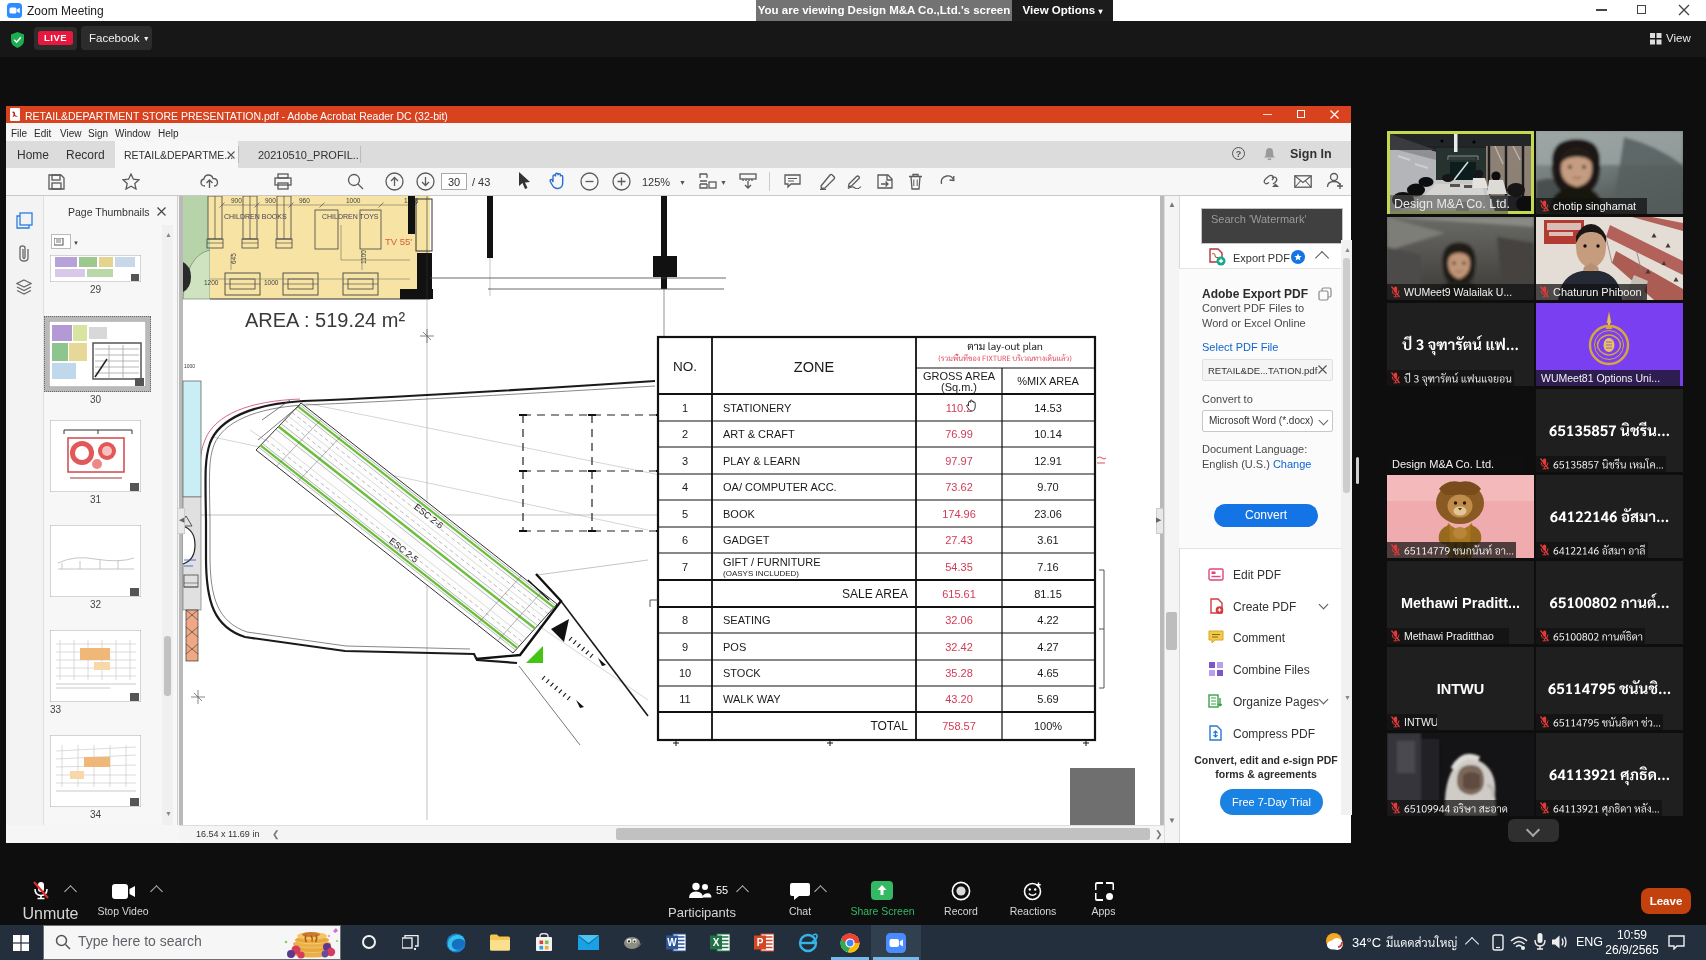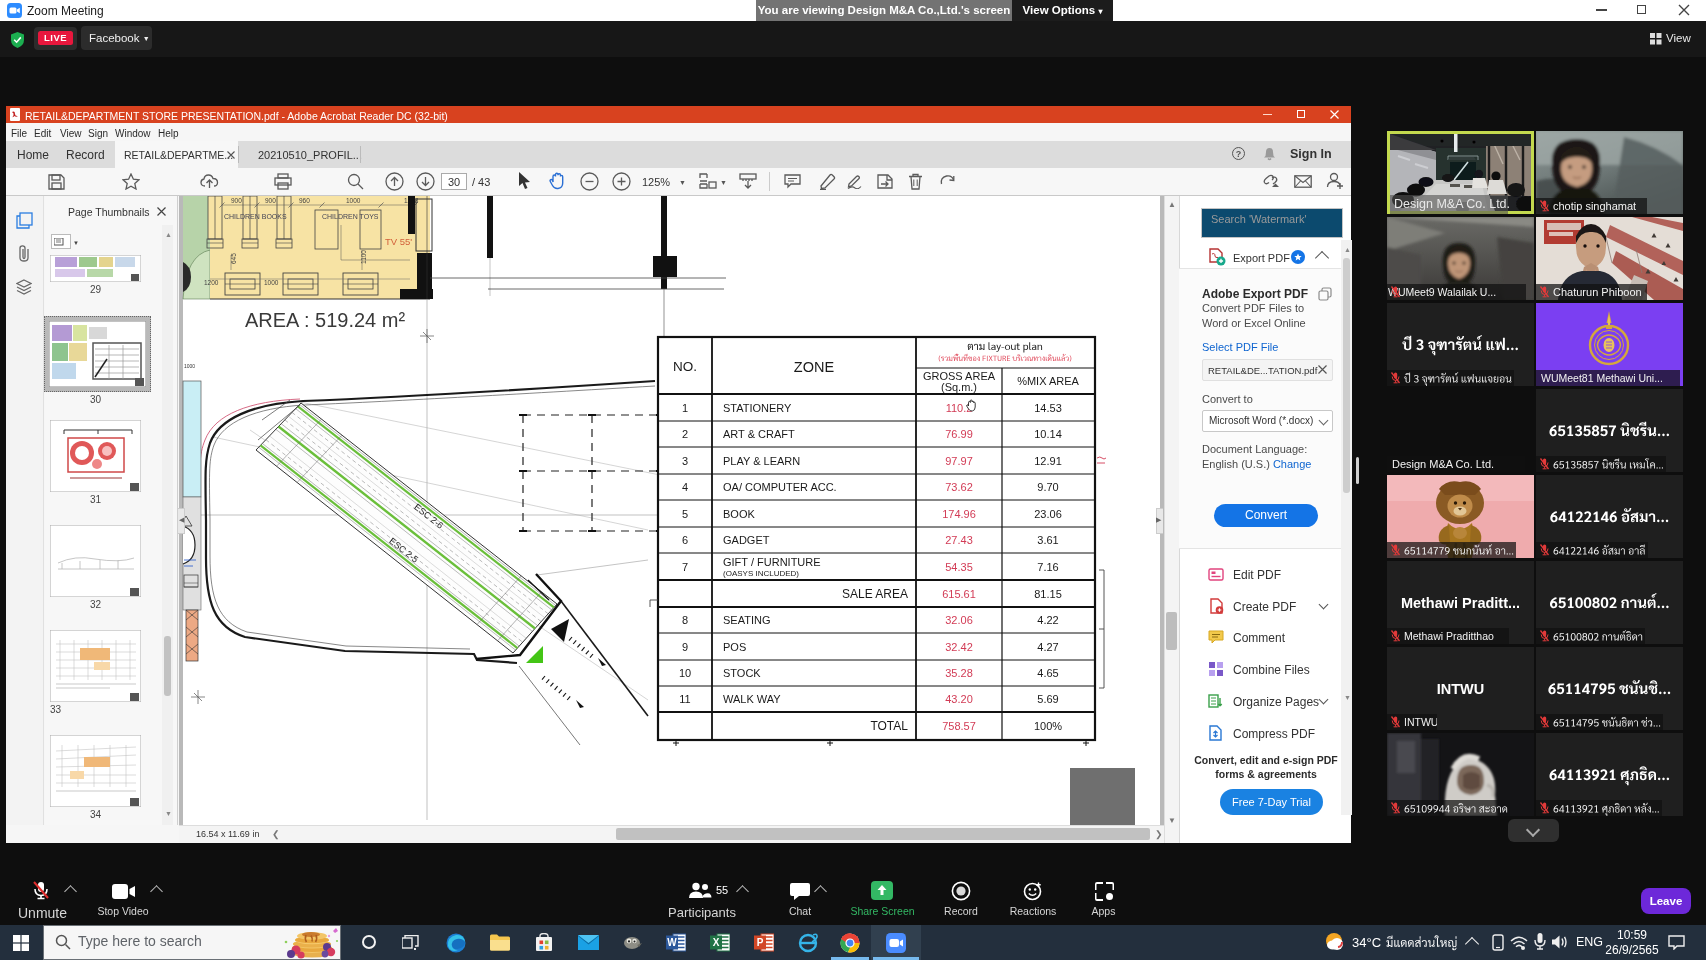--- a/index.html
+++ b/index.html
@@ -507,21 +507,21 @@
     <div class="abs" style="left:179px;top:825px;width:985px;height:18px;background:#f4f4f4;border-top:1px solid #ddd"></div>
     <div class="abs" style="left:196px;top:829px;font-size:9px;color:#333">16.54 x 11.69 in</div>
     <div class="abs" style="left:272px;top:829px;font-size:9px;color:#777">❮</div>
     <div class="abs" style="left:616px;top:828px;width:534px;height:12px;background:#c1c1c1;border-radius:2px"></div>
     <div class="abs" style="left:1155px;top:829px;font-size:9px;color:#777">❯</div>
     <div class="abs" style="left:178px;top:508px;width:7px;height:26px;background:#e8e8e8;border:1px solid #ccc;border-left:none"></div>
     <div class="abs" style="left:179px;top:516px;font-size:7px;color:#666">◀</div>
     <div class="abs" style="left:1156px;top:508px;width:7px;height:26px;background:#e8e8e8;border:1px solid #ccc;border-right:none"></div>
     <div class="abs" style="left:1156px;top:516px;font-size:7px;color:#666">▶</div>
     <div class="abs" style="left:1179px;top:196px;width:172px;height:647px;background:#fff;border-left:1px solid #d8d8d8"></div>
-    <div class="abs" style="left:1201px;top:208px;width:142px;height:30px;background:#0c4a6e;border:1px solid #c4c4c4;font-size:11px;color:#9a9a9a;line-height:20px;padding-left:9px">Search 'Watermark'</div>
+    <div class="abs" style="left:1201px;top:208px;width:142px;height:36px;background:#404040;border:1px solid #c4c4c4;font-size:11px;color:#9a9a9a;line-height:20px;padding-left:9px">Search 'Watermark'</div>
     <svg class="ico" style="left:1208px;top:248px" width="18" height="18" viewBox="0 0 18 18">
       <path d="M2 1 H10 L14 5 V14 H2 Z" fill="none" stroke="#b63333" stroke-width="1.4"></path>
       <path d="M4 6 Q7 4.5 7 8 Q7 10 10 9.5" stroke="#b63333" stroke-width="1" fill="none"></path>
       <circle cx="13" cy="13" r="4.5" fill="#17a88b"></circle>
       <path d="M13 10.8 V15 M10.9 13 H15.1" stroke="#fff" stroke-width="1.3"></path>
     </svg>
     <div class="abs" style="left:1233px;top:252px;font-size:11px;color:#323232">Export PDF</div>
     <svg class="ico" style="left:1291px;top:250px" width="14" height="14" viewBox="0 0 14 14">
       <circle cx="7" cy="7" r="7" fill="#1474e6"></circle>
       <path d="M7 3.5 L8.1 5.9 L10.7 6.1 L8.7 7.8 L9.3 10.4 L7 9 L4.7 10.4 L5.3 7.8 L3.3 6.1 L5.9 5.9 Z" fill="#fff"></path>
@@ -687,21 +687,21 @@
       <path d="M56 48 Q54 26 72 26 Q90 26 88 48 Q88 62 80 67 L64 67 Q56 62 56 48 Z" fill="#1f1a16"></path>
       <path d="M61 47 Q61 34 72 34 Q83 34 83 47 Q83 58 72 62 Q61 58 61 47 Z" fill="#c09678"></path>
       <path d="M61 42 Q65 35 72 36 Q79 35 83 42 L83 36 Q78 29 72 29 Q66 29 61 36 Z" fill="#221b17"></path>
       <circle cx="67" cy="46" r="1.5" fill="#181209"></circle>
           <circle cx="77" cy="46" r="1.5" fill="#181209"></circle>
       <path d="M68 54 Q72 56 76 54" stroke="#8a5f4a" stroke-width="1" fill="none"></path>
       <path d="M50 83 Q52 68 64 65 L80 65 Q92 68 94 83 Z" fill="#23201c"></path>
       </g>
       </svg>
     </div>
-    <div class="abs" style="left:1387px;top:284px;width:139px;height:16px;background:rgba(16,16,16,0.72);color:#f2f2f2;font-size:10.5px;line-height:16px;padding-left:1px;white-space:nowrap;overflow:hidden">WUMeet9 Walailak U...</div>
+    <div class="abs" style="left:1387px;top:284px;width:159px;height:16px;background:rgba(16,16,16,0.72);color:#f2f2f2;font-size:10.5px;line-height:16px;padding-left:17px;white-space:nowrap;overflow:hidden">WUMeet9 Walailak U...</div>
     <svg class="ico" style="left:1390px;top:286px" width="11" height="12" viewBox="0 0 11 12">
       <rect x="4" y="0.5" width="3.2" height="6" rx="1.6" fill="#e23a3a"></rect>
       <path d="M2.2 4.5 Q2.2 8.5 5.6 8.5 Q9 8.5 9 4.5 M5.6 8.5 V10.5 M3.6 10.8 H7.6" stroke="#e23a3a" stroke-width="1" fill="none"></path>
       <path d="M1.5 0.5 L9.5 11" stroke="#e23a3a" stroke-width="1.3"></path>
     </svg>
     <div class="abs" style="left:1536px;top:217px;width:147px;height:83px;background:#1f1f1f;overflow:hidden">
       <svg width="147" height="83" viewBox="0 0 147 83" style="position:absolute;left:0;top:0">
       <defs>
           <filter id="bl3">
             <feGaussianBlur stdDeviation="0.7"></feGaussianBlur>
@@ -755,21 +755,21 @@
       <circle cx="73" cy="42" r="14.5" fill="none" stroke="#d4a83c" stroke-width="1"></circle>
       <path d="M73 8 L70.5 20 H75.5 Z" fill="#d4a83c"></path>
       <path d="M73 12 Q75.5 19 73 25 Q70.5 19 73 12" fill="#e8c35a"></path>
       <rect x="70" y="22" width="6" height="4" fill="#d4a83c"></rect>
       <path d="M64 36 Q73 28 82 36 M64 48 Q73 56 82 48" stroke="#d4a83c" stroke-width="1.4" fill="none"></path>
       <path d="M64 36 Q59 42 64 48 M82 36 Q87 42 82 48" stroke="#d4a83c" stroke-width="1.4" fill="none"></path>
       <ellipse cx="73" cy="42" rx="5.5" ry="7" fill="#e8c35a"></ellipse>
       <path d="M70 39 H76 M70 42 H76 M70 45 H76" stroke="#7b3ff2" stroke-width="0.8"></path>
     </svg>
     </div>
-    <div class="abs" style="left:1536px;top:370px;width:144px;height:16px;background:rgba(16,16,16,0.72);color:#f2f2f2;font-size:10.5px;line-height:16px;padding-left:5px;white-space:nowrap;overflow:hidden">WUMeet81 Methawi Uni...</div>
+    <div class="abs" style="left:1536px;top:370px;width:144px;height:16px;background:rgba(16,16,16,0.72);color:#f2f2f2;font-size:10.5px;line-height:16px;padding-left:5px;white-space:nowrap;overflow:hidden">WUMeet81 Options Uni...</div>
     <div class="abs" style="left:1387px;top:456px;width:138px;height:16px;background:rgba(16,16,16,0.72);color:#f2f2f2;font-size:11px;line-height:16px;padding-left:5px;white-space:nowrap;overflow:hidden">Design M&amp;A Co. Ltd.</div>
     <div class="abs" style="left:1536px;top:389px;width:147px;height:83px;background:#1f1f1f;overflow:hidden"></div>
     <svg class="ico" style="left:1536px;top:389px;width:147px;height:83px;overflow:visible" viewBox="0 0 147 83">
       <path transform="translate(12.9,47)" d="M0.55 -3.90Q0.55 -5.61 1.42 -7.12Q2.28 -8.64 3.76 -9.61Q5.23 -10.57 7.02 -10.72L7.23 -9.11Q6.04 -8.91 5.06 -8.30Q4.08 -7.69 3.52 -6.73Q3.94 -6.94 4.42 -6.94Q6.06 -6.94 7.00 -5.98Q7.93 -5.02 7.93 -3.39Q7.93 -2.34 7.48 -1.54Q7.04 -0.73 6.22 -0.29Q5.40 0.15 4.32 0.15Q3.19 0.15 2.34 -0.35Q1.48 -0.85 1.02 -1.78Q0.55 -2.70 0.55 -3.90ZM5.82 -3.40Q5.82 -4.23 5.41 -4.72Q5.00 -5.22 4.30 -5.22Q3.61 -5.22 3.19 -4.72Q2.77 -4.23 2.77 -3.40Q2.77 -2.56 3.19 -2.07Q3.61 -1.57 4.30 -1.57Q5.00 -1.57 5.41 -2.08Q5.82 -2.58 5.82 -3.40Z M9.03 -1.48 9.96 -2.85Q10.50 -2.22 11.13 -1.89Q11.76 -1.56 12.42 -1.56Q13.26 -1.56 13.75 -2.11Q14.23 -2.65 14.23 -3.61Q14.23 -4.50 13.81 -5.01Q13.38 -5.52 12.63 -5.52Q12.18 -5.52 11.77 -5.26Q11.36 -5.00 11.14 -4.56H9.36L9.87 -10.50H16.06V-8.79H11.77L11.58 -6.51Q11.79 -6.76 12.26 -6.94Q12.73 -7.11 13.20 -7.11Q14.14 -7.11 14.87 -6.68Q15.60 -6.25 16.00 -5.47Q16.39 -4.68 16.39 -3.65Q16.39 -2.50 15.91 -1.65Q15.42 -0.79 14.53 -0.32Q13.65 0.15 12.48 0.15Q11.41 0.15 10.47 -0.30Q9.53 -0.75 9.03 -1.48Z M18.70 -1.60H20.40V-8.08L18.45 -6.93V-8.85L21.15 -10.50H22.56V-1.60H24.24V0.00H18.70Z M26.08 -1.50 27.13 -2.67Q27.55 -2.17 28.20 -1.88Q28.84 -1.57 29.47 -1.57Q30.22 -1.57 30.68 -2.00Q31.14 -2.43 31.14 -3.13Q31.14 -3.88 30.58 -4.30Q30.03 -4.72 29.05 -4.72H28.15V-6.25H29.04Q29.82 -6.25 30.30 -6.68Q30.78 -7.11 30.78 -7.77Q30.78 -8.32 30.42 -8.62Q30.06 -8.92 29.37 -8.92Q28.69 -8.92 28.11 -8.64Q27.52 -8.36 27.07 -7.83L26.07 -9.01Q26.61 -9.76 27.57 -10.20Q28.53 -10.63 29.64 -10.63Q30.61 -10.63 31.36 -10.30Q32.11 -9.97 32.52 -9.38Q32.92 -8.79 32.92 -8.01Q32.92 -7.21 32.50 -6.58Q32.08 -5.96 31.27 -5.58Q32.29 -5.22 32.80 -4.57Q33.30 -3.93 33.30 -2.98Q33.30 -2.05 32.83 -1.35Q32.37 -0.65 31.52 -0.26Q30.67 0.14 29.56 0.14Q28.38 0.14 27.46 -0.29Q26.55 -0.72 26.08 -1.50Z M34.45 -1.48 35.38 -2.85Q35.92 -2.22 36.55 -1.89Q37.18 -1.56 37.84 -1.56Q38.69 -1.56 39.17 -2.11Q39.66 -2.65 39.66 -3.61Q39.66 -4.50 39.23 -5.01Q38.80 -5.52 38.05 -5.52Q37.60 -5.52 37.19 -5.26Q36.78 -5.00 36.57 -4.56H34.78L35.30 -10.50H41.49V-8.79H37.20L37.00 -6.51Q37.21 -6.76 37.69 -6.94Q38.16 -7.11 38.62 -7.11Q39.57 -7.11 40.30 -6.68Q41.02 -6.25 41.42 -5.47Q41.82 -4.68 41.82 -3.65Q41.82 -2.50 41.33 -1.65Q40.84 -0.79 39.96 -0.32Q39.07 0.15 37.91 0.15Q36.84 0.15 35.89 -0.30Q34.95 -0.75 34.45 -1.48Z M42.85 -2.98Q42.85 -3.82 43.32 -4.54Q43.78 -5.25 44.56 -5.56Q43.97 -5.80 43.58 -6.46Q43.20 -7.11 43.20 -7.80Q43.20 -8.65 43.63 -9.30Q44.05 -9.95 44.83 -10.30Q45.60 -10.65 46.62 -10.65Q47.64 -10.65 48.41 -10.30Q49.19 -9.95 49.61 -9.30Q50.02 -8.65 50.02 -7.80Q50.02 -7.11 49.64 -6.46Q49.26 -5.80 48.67 -5.56Q49.45 -5.25 49.91 -4.54Q50.37 -3.82 50.37 -2.98Q50.37 -2.05 49.91 -1.34Q49.44 -0.63 48.59 -0.24Q47.74 0.15 46.62 0.15Q45.48 0.15 44.63 -0.24Q43.78 -0.63 43.32 -1.33Q42.85 -2.04 42.85 -2.98ZM47.89 -7.62Q47.89 -8.22 47.54 -8.58Q47.19 -8.94 46.62 -8.94Q46.03 -8.94 45.68 -8.58Q45.33 -8.22 45.33 -7.62Q45.33 -7.04 45.68 -6.67Q46.03 -6.31 46.62 -6.31Q47.19 -6.31 47.54 -6.67Q47.89 -7.04 47.89 -7.62ZM48.23 -3.21Q48.23 -3.94 47.79 -4.39Q47.35 -4.83 46.62 -4.83Q45.88 -4.83 45.44 -4.39Q45.00 -3.96 45.00 -3.21Q45.00 -2.46 45.44 -2.01Q45.88 -1.56 46.62 -1.56Q47.35 -1.56 47.79 -2.01Q48.23 -2.46 48.23 -3.21Z M51.41 -1.48 52.34 -2.85Q52.88 -2.22 53.50 -1.89Q54.13 -1.56 54.80 -1.56Q55.64 -1.56 56.12 -2.11Q56.61 -2.65 56.61 -3.61Q56.61 -4.50 56.18 -5.01Q55.76 -5.52 55.01 -5.52Q54.55 -5.52 54.14 -5.26Q53.73 -5.00 53.52 -4.56H51.73L52.25 -10.50H58.44V-8.79H54.15L53.95 -6.51Q54.16 -6.76 54.64 -6.94Q55.11 -7.11 55.58 -7.11Q56.52 -7.11 57.25 -6.68Q57.98 -6.25 58.37 -5.47Q58.77 -4.68 58.77 -3.65Q58.77 -2.50 58.28 -1.65Q57.80 -0.79 56.91 -0.32Q56.02 0.15 54.86 0.15Q53.79 0.15 52.84 -0.30Q51.90 -0.75 51.41 -1.48Z M64.55 -8.79H60.00V-10.50H67.14V-9.11Q65.64 -7.48 64.84 -5.10Q64.03 -2.71 64.03 0.00H61.88Q61.97 -2.75 62.57 -4.85Q63.17 -6.96 64.55 -8.79Z M80.37 -1.60Q80.37 -0.79 79.90 -0.32Q79.42 0.15 78.63 0.15Q77.85 0.15 77.38 -0.30Q76.91 -0.75 76.89 -1.51Q76.31 -1.26 75.81 -0.86Q75.31 -0.46 75.03 0.00H73.22V-5.56H73.14Q72.41 -5.56 71.95 -6.01Q71.49 -6.45 71.49 -7.17Q71.49 -7.88 71.98 -8.33Q72.48 -8.79 73.26 -8.79Q74.09 -8.79 74.60 -8.30Q75.12 -7.81 75.12 -7.05V-1.92Q75.42 -2.35 76.70 -2.94Q77.42 -3.25 77.74 -3.55Q78.06 -3.84 78.06 -4.29V-8.65H79.98V-4.33Q79.98 -3.90 79.81 -3.55Q79.65 -3.21 79.37 -3.03Q79.84 -2.82 80.11 -2.44Q80.37 -2.07 80.37 -1.60ZM73.80 -7.17Q73.80 -7.47 73.61 -7.66Q73.42 -7.84 73.12 -7.84Q72.84 -7.84 72.65 -7.66Q72.45 -7.47 72.45 -7.17Q72.45 -6.88 72.65 -6.69Q72.84 -6.50 73.12 -6.50Q73.42 -6.50 73.61 -6.68Q73.80 -6.87 73.80 -7.17ZM79.31 -1.47Q79.31 -1.77 79.12 -1.96Q78.93 -2.15 78.63 -2.15Q78.34 -2.15 78.15 -1.96Q77.95 -1.77 77.95 -1.47Q77.95 -1.19 78.15 -0.99Q78.34 -0.79 78.63 -0.79Q78.93 -0.79 79.12 -0.99Q79.31 -1.19 79.31 -1.47Z M74.42 -10.72Q73.55 -10.72 72.83 -10.61Q72.84 -11.52 73.28 -12.21Q73.71 -12.90 74.50 -13.28Q75.30 -13.66 76.34 -13.66Q78.09 -13.66 79.10 -12.64Q80.11 -11.61 80.19 -9.78Q79.25 -10.19 77.57 -10.46Q75.90 -10.72 74.42 -10.72ZM76.39 -12.55Q75.70 -12.55 75.20 -12.31Q74.70 -12.06 74.53 -11.62Q74.76 -11.64 75.23 -11.64Q76.09 -11.64 77.00 -11.52Q77.91 -11.40 78.60 -11.19Q78.30 -11.87 77.73 -12.21Q77.16 -12.55 76.39 -12.55Z M89.84 -5.37V-2.13Q89.84 -1.05 89.06 -0.45Q88.28 0.15 86.89 0.15Q85.52 0.15 84.74 -0.45Q83.97 -1.05 83.97 -2.13V-3.15Q83.97 -3.60 84.12 -3.93Q84.27 -4.26 84.59 -4.72Q84.92 -5.22 85.07 -5.58Q85.23 -5.94 85.23 -6.45Q85.23 -6.99 84.91 -7.27Q84.60 -7.54 84.05 -7.54Q83.55 -7.54 83.25 -7.41Q83.82 -7.38 84.22 -7.00Q84.61 -6.61 84.61 -5.92Q84.61 -5.26 84.18 -4.80Q83.75 -4.33 82.97 -4.33Q82.16 -4.33 81.69 -4.84Q81.23 -5.35 81.23 -6.29Q81.23 -7.41 82.00 -8.10Q82.78 -8.79 84.14 -8.79Q85.44 -8.79 86.14 -8.23Q86.84 -7.67 86.84 -6.63Q86.84 -6.01 86.70 -5.59Q86.56 -5.16 86.30 -4.63Q86.09 -4.25 85.98 -3.95Q85.88 -3.65 85.88 -3.28V-2.11Q85.88 -1.75 86.15 -1.55Q86.43 -1.35 86.91 -1.35Q87.39 -1.35 87.65 -1.55Q87.92 -1.75 87.92 -2.11V-5.26Q87.92 -5.73 87.74 -5.97Q87.57 -6.21 87.14 -6.33V-7.26Q87.72 -7.51 87.99 -7.95Q88.26 -8.38 88.29 -9.16H90.25Q90.20 -8.38 89.78 -7.75Q89.36 -7.11 88.89 -6.85Q89.34 -6.67 89.59 -6.30Q89.84 -5.92 89.84 -5.37ZM82.97 -6.55Q82.67 -6.55 82.48 -6.38Q82.29 -6.19 82.29 -5.89Q82.29 -5.59 82.48 -5.41Q82.67 -5.23 82.97 -5.23Q83.27 -5.23 83.44 -5.41Q83.62 -5.59 83.62 -5.89Q83.62 -6.19 83.44 -6.38Q83.27 -6.55 82.97 -6.55Z M93.18 -6.64Q95.01 -6.48 96.09 -5.95Q97.17 -5.42 97.17 -4.65V-1.60Q97.17 -0.82 96.65 -0.34Q96.14 0.15 95.31 0.15Q94.53 0.15 94.03 -0.31Q93.54 -0.77 93.54 -1.47Q93.54 -2.19 93.99 -2.63Q94.44 -3.07 95.17 -3.07H95.25V-4.33Q95.25 -4.77 93.97 -5.09Q92.69 -5.42 91.16 -5.49Q91.17 -7.05 91.84 -7.92Q92.52 -8.79 93.67 -8.79Q94.08 -8.79 94.39 -8.72Q94.70 -8.65 95.06 -8.54Q95.27 -8.46 95.48 -8.41Q95.70 -8.36 95.88 -8.36Q96.12 -8.36 96.30 -8.50Q96.48 -8.64 96.56 -8.87L97.88 -8.46Q97.68 -7.68 97.24 -7.24Q96.80 -6.81 96.22 -6.81Q95.97 -6.81 95.75 -6.87Q95.52 -6.93 95.14 -7.05Q94.42 -7.29 94.02 -7.29Q93.69 -7.29 93.44 -7.11Q93.20 -6.93 93.18 -6.64ZM95.84 -1.47Q95.84 -1.77 95.65 -1.96Q95.46 -2.15 95.16 -2.15Q94.88 -2.15 94.69 -1.96Q94.50 -1.77 94.50 -1.47Q94.50 -1.17 94.69 -0.98Q94.88 -0.79 95.16 -0.79Q95.46 -0.79 95.65 -0.98Q95.84 -1.17 95.84 -1.47Z M97.41 -9.78Q96.47 -10.19 94.79 -10.46Q93.12 -10.72 91.64 -10.72Q90.77 -10.72 90.05 -10.61Q90.06 -11.52 90.50 -12.21Q90.93 -12.90 91.72 -13.28Q92.52 -13.66 93.56 -13.66Q94.81 -13.66 95.72 -13.11V-14.31H97.31V-10.66Q97.38 -10.30 97.41 -9.78ZM95.82 -11.19Q95.52 -11.87 94.95 -12.21Q94.38 -12.55 93.61 -12.55Q92.92 -12.55 92.42 -12.31Q91.92 -12.06 91.75 -11.62Q91.98 -11.64 92.45 -11.64Q93.31 -11.64 94.22 -11.52Q95.13 -11.40 95.82 -11.19Z M107.34 -1.60Q107.34 -0.79 106.87 -0.32Q106.39 0.15 105.60 0.15Q104.82 0.15 104.35 -0.30Q103.88 -0.75 103.86 -1.51Q103.28 -1.26 102.78 -0.86Q102.28 -0.46 102.00 0.00H100.19V-5.56H100.11Q99.38 -5.56 98.92 -6.01Q98.46 -6.45 98.46 -7.17Q98.46 -7.88 98.95 -8.33Q99.45 -8.79 100.23 -8.79Q101.06 -8.79 101.57 -8.30Q102.09 -7.81 102.09 -7.05V-1.92Q102.39 -2.35 103.67 -2.94Q104.39 -3.25 104.71 -3.55Q105.03 -3.84 105.03 -4.29V-8.65H106.95V-4.33Q106.95 -3.90 106.78 -3.55Q106.62 -3.21 106.34 -3.03Q106.81 -2.82 107.08 -2.44Q107.34 -2.07 107.34 -1.60ZM100.77 -7.17Q100.77 -7.47 100.58 -7.66Q100.39 -7.84 100.09 -7.84Q99.81 -7.84 99.62 -7.66Q99.42 -7.47 99.42 -7.17Q99.42 -6.88 99.62 -6.69Q99.81 -6.50 100.09 -6.50Q100.39 -6.50 100.58 -6.68Q100.77 -6.87 100.77 -7.17ZM106.28 -1.47Q106.28 -1.77 106.09 -1.96Q105.90 -2.15 105.60 -2.15Q105.31 -2.15 105.12 -1.96Q104.92 -1.77 104.92 -1.47Q104.92 -1.19 105.12 -0.99Q105.31 -0.79 105.60 -0.79Q105.90 -0.79 106.09 -0.99Q106.28 -1.19 106.28 -1.47Z M108.93 -1.14Q108.93 -1.71 109.29 -2.07Q109.65 -2.43 110.20 -2.43Q110.76 -2.43 111.11 -2.07Q111.47 -1.71 111.47 -1.14Q111.47 -0.58 111.11 -0.22Q110.76 0.14 110.20 0.14Q109.65 0.14 109.29 -0.22Q108.93 -0.58 108.93 -1.14Z M113.30 -1.14Q113.30 -1.71 113.66 -2.07Q114.02 -2.43 114.57 -2.43Q115.12 -2.43 115.48 -2.07Q115.83 -1.71 115.83 -1.14Q115.83 -0.58 115.48 -0.22Q115.12 0.14 114.57 0.14Q114.02 0.14 113.66 -0.22Q113.30 -0.58 113.30 -1.14Z M117.66 -1.14Q117.66 -1.71 118.02 -2.07Q118.38 -2.43 118.93 -2.43Q119.49 -2.43 119.84 -2.07Q120.19 -1.71 120.19 -1.14Q120.19 -0.58 119.84 -0.22Q119.49 0.14 118.93 0.14Q118.38 0.14 118.02 -0.22Q117.66 -0.58 117.66 -1.14Z" fill="#fff"></path>
     </svg>
     <div class="abs" style="left:1536px;top:456px;width:130px;height:16px;background:rgba(16,16,16,0.72)"></div>
     <svg class="ico" style="left:1536px;top:456px;width:130px;height:16px;overflow:visible" viewBox="0 0 130 16">
       <path transform="translate(17,12.5)" d="M0.47 -2.68Q0.47 -3.83 1.03 -4.87Q1.59 -5.91 2.55 -6.61Q3.52 -7.31 4.67 -7.48L4.77 -6.73Q3.75 -6.50 2.93 -5.82Q2.11 -5.15 1.79 -4.22Q1.94 -4.43 2.28 -4.57Q2.61 -4.71 3.02 -4.71Q3.74 -4.71 4.26 -4.40Q4.78 -4.08 5.05 -3.54Q5.31 -2.99 5.31 -2.30Q5.31 -1.61 5.02 -1.06Q4.74 -0.51 4.21 -0.20Q3.68 0.11 2.95 0.11Q2.19 0.11 1.64 -0.24Q1.08 -0.59 0.78 -1.22Q0.47 -1.85 0.47 -2.68ZM4.37 -2.31Q4.37 -3.05 3.98 -3.48Q3.59 -3.92 2.93 -3.92Q2.28 -3.92 1.88 -3.48Q1.49 -3.05 1.49 -2.31Q1.49 -1.58 1.88 -1.13Q2.28 -0.69 2.93 -0.69Q3.59 -0.69 3.98 -1.13Q4.37 -1.56 4.37 -2.31Z M6.25 -0.98 6.71 -1.60Q7.01 -1.17 7.48 -0.93Q7.95 -0.69 8.49 -0.69Q9.23 -0.69 9.65 -1.16Q10.08 -1.63 10.08 -2.43Q10.08 -3.19 9.69 -3.64Q9.30 -4.08 8.64 -4.08Q8.23 -4.08 7.87 -3.89Q7.51 -3.70 7.31 -3.37H6.50L6.85 -7.35H10.83V-6.55H7.72L7.53 -4.41Q7.74 -4.61 8.11 -4.73Q8.48 -4.84 8.88 -4.84Q9.88 -4.84 10.48 -4.19Q11.08 -3.54 11.08 -2.45Q11.08 -1.68 10.76 -1.10Q10.45 -0.53 9.87 -0.21Q9.29 0.11 8.53 0.11Q7.79 0.11 7.18 -0.19Q6.56 -0.48 6.25 -0.98Z M12.90 -0.77H14.16V-6.22L12.72 -5.37V-6.25L14.51 -7.35H15.13V-0.77H16.38V0.00H12.90Z M17.84 -0.98 18.32 -1.54Q18.60 -1.16 19.08 -0.92Q19.57 -0.69 20.11 -0.69Q20.80 -0.69 21.22 -1.07Q21.63 -1.45 21.63 -2.05Q21.63 -2.71 21.11 -3.09Q20.59 -3.47 19.69 -3.47H19.31V-4.23H19.68Q20.44 -4.23 20.91 -4.61Q21.37 -5.00 21.37 -5.61Q21.37 -6.11 21.04 -6.38Q20.72 -6.66 20.13 -6.66Q19.59 -6.66 19.13 -6.43Q18.67 -6.21 18.39 -5.81L17.91 -6.37Q18.25 -6.88 18.86 -7.17Q19.48 -7.46 20.21 -7.46Q21.17 -7.46 21.75 -6.98Q22.33 -6.50 22.33 -5.71Q22.33 -5.09 21.96 -4.60Q21.59 -4.12 20.93 -3.89Q21.74 -3.71 22.17 -3.22Q22.61 -2.73 22.61 -2.01Q22.61 -1.39 22.30 -0.91Q22.00 -0.43 21.44 -0.16Q20.87 0.11 20.14 0.11Q19.36 0.11 18.75 -0.18Q18.13 -0.47 17.84 -0.98Z M23.57 -0.98 24.03 -1.60Q24.34 -1.17 24.81 -0.93Q25.27 -0.69 25.82 -0.69Q26.55 -0.69 26.98 -1.16Q27.41 -1.63 27.41 -2.43Q27.41 -3.19 27.02 -3.64Q26.63 -4.08 25.97 -4.08Q25.56 -4.08 25.19 -3.89Q24.83 -3.70 24.63 -3.37H23.82L24.17 -7.35H28.15V-6.55H25.04L24.85 -4.41Q25.06 -4.61 25.44 -4.73Q25.81 -4.84 26.21 -4.84Q27.21 -4.84 27.80 -4.19Q28.40 -3.54 28.40 -2.45Q28.40 -1.68 28.09 -1.10Q27.77 -0.53 27.20 -0.21Q26.62 0.11 25.85 0.11Q25.12 0.11 24.50 -0.19Q23.89 -0.48 23.57 -0.98Z M29.30 -2.01Q29.30 -2.66 29.61 -3.16Q29.93 -3.66 30.51 -3.92Q30.07 -4.11 29.81 -4.56Q29.55 -5.02 29.55 -5.57Q29.55 -6.43 30.15 -6.94Q30.75 -7.46 31.76 -7.46Q32.77 -7.46 33.37 -6.94Q33.98 -6.43 33.98 -5.57Q33.98 -5.02 33.72 -4.56Q33.45 -4.11 33.01 -3.92Q33.60 -3.66 33.92 -3.16Q34.23 -2.66 34.23 -2.01Q34.23 -1.02 33.57 -0.46Q32.92 0.11 31.76 0.11Q30.61 0.11 29.95 -0.46Q29.30 -1.02 29.30 -2.01ZM33.01 -5.47Q33.01 -6.01 32.68 -6.33Q32.34 -6.66 31.76 -6.66Q31.18 -6.66 30.85 -6.33Q30.51 -6.01 30.51 -5.47Q30.51 -4.92 30.85 -4.60Q31.18 -4.27 31.76 -4.27Q32.34 -4.27 32.68 -4.60Q33.01 -4.92 33.01 -5.47ZM33.26 -2.13Q33.26 -2.80 32.87 -3.18Q32.47 -3.55 31.76 -3.55Q31.06 -3.55 30.66 -3.18Q30.26 -2.80 30.26 -2.13Q30.26 -1.46 30.66 -1.08Q31.06 -0.69 31.76 -0.69Q32.47 -0.69 32.87 -1.08Q33.26 -1.46 33.26 -2.13Z M35.12 -0.98 35.58 -1.60Q35.89 -1.17 36.36 -0.93Q36.82 -0.69 37.37 -0.69Q38.10 -0.69 38.53 -1.16Q38.95 -1.63 38.95 -2.43Q38.95 -3.19 38.57 -3.64Q38.18 -4.08 37.52 -4.08Q37.11 -4.08 36.74 -3.89Q36.38 -3.70 36.18 -3.37H35.37L35.72 -7.35H39.70V-6.55H36.59L36.40 -4.41Q36.61 -4.61 36.99 -4.73Q37.36 -4.84 37.76 -4.84Q38.76 -4.84 39.35 -4.19Q39.95 -3.54 39.95 -2.45Q39.95 -1.68 39.64 -1.10Q39.32 -0.53 38.74 -0.21Q38.17 0.11 37.40 0.11Q36.67 0.11 36.05 -0.19Q35.44 -0.48 35.12 -0.98Z M44.54 -6.55H40.98V-7.35H45.65V-6.57Q44.53 -5.34 43.94 -3.69Q43.35 -2.03 43.35 0.00H42.38Q42.41 -1.27 42.59 -2.33Q42.78 -3.38 43.24 -4.45Q43.70 -5.52 44.54 -6.55Z M54.96 -1.02Q54.96 -0.51 54.64 -0.20Q54.33 0.11 53.84 0.11Q53.37 0.11 53.07 -0.20Q52.76 -0.50 52.76 -0.99V-1.03Q52.33 -0.86 51.93 -0.59Q51.53 -0.32 51.29 0.00H50.36V-4.06Q50.20 -4.01 50.05 -4.01Q49.59 -4.01 49.29 -4.31Q48.99 -4.61 48.99 -5.09Q48.99 -5.55 49.31 -5.85Q49.62 -6.15 50.11 -6.15Q50.61 -6.15 50.93 -5.84Q51.25 -5.53 51.25 -5.04V-0.88Q51.53 -1.19 52.42 -1.61Q52.99 -1.88 53.28 -2.08Q53.56 -2.28 53.67 -2.48Q53.77 -2.69 53.77 -2.98V-6.05H54.66V-2.95Q54.66 -2.62 54.56 -2.36Q54.45 -2.10 54.25 -1.95Q54.58 -1.84 54.77 -1.59Q54.96 -1.33 54.96 -1.02ZM50.06 -4.59Q50.28 -4.59 50.42 -4.73Q50.56 -4.87 50.56 -5.08Q50.56 -5.29 50.42 -5.43Q50.28 -5.58 50.06 -5.58Q49.85 -5.58 49.71 -5.43Q49.57 -5.29 49.57 -5.08Q49.57 -4.87 49.71 -4.73Q49.85 -4.59 50.06 -4.59ZM54.34 -0.97Q54.34 -1.18 54.20 -1.32Q54.06 -1.46 53.84 -1.46Q53.63 -1.46 53.50 -1.32Q53.36 -1.18 53.36 -0.97Q53.36 -0.76 53.50 -0.61Q53.63 -0.47 53.84 -0.47Q54.06 -0.47 54.20 -0.61Q54.34 -0.76 54.34 -0.97Z M51.05 -7.58Q50.40 -7.58 49.95 -7.51Q50.00 -8.38 50.61 -8.89Q51.22 -9.41 52.21 -9.41Q53.30 -9.41 53.96 -8.76Q54.63 -8.12 54.74 -6.95Q53.97 -7.26 52.98 -7.42Q51.99 -7.58 51.05 -7.58ZM52.21 -8.83Q51.68 -8.83 51.30 -8.62Q50.92 -8.41 50.80 -8.07Q51.00 -8.10 51.43 -8.10Q52.09 -8.10 52.76 -7.99Q53.43 -7.89 53.94 -7.70Q53.70 -8.26 53.25 -8.55Q52.79 -8.83 52.21 -8.83Z M61.03 -3.76V-1.38Q61.03 -0.67 60.57 -0.28Q60.11 0.11 59.27 0.11Q58.44 0.11 57.99 -0.28Q57.53 -0.66 57.53 -1.38V-2.54Q57.53 -2.82 57.63 -3.04Q57.73 -3.27 57.93 -3.60Q58.13 -3.91 58.24 -4.15Q58.35 -4.40 58.35 -4.69Q58.35 -5.11 58.09 -5.31Q57.82 -5.51 57.40 -5.51Q56.90 -5.51 56.59 -5.26Q56.65 -5.27 56.76 -5.27Q57.17 -5.27 57.44 -5.00Q57.71 -4.74 57.71 -4.29Q57.71 -3.86 57.43 -3.58Q57.16 -3.30 56.69 -3.30Q56.19 -3.30 55.90 -3.63Q55.62 -3.96 55.62 -4.52Q55.62 -5.22 56.10 -5.69Q56.57 -6.15 57.42 -6.15Q58.18 -6.15 58.65 -5.80Q59.13 -5.44 59.13 -4.75Q59.13 -4.39 59.03 -4.12Q58.94 -3.84 58.75 -3.52Q58.58 -3.22 58.50 -3.00Q58.42 -2.78 58.42 -2.52V-1.33Q58.42 -1.00 58.65 -0.81Q58.87 -0.62 59.28 -0.62Q59.69 -0.62 59.91 -0.81Q60.13 -1.00 60.13 -1.33V-3.73Q60.13 -4.05 59.99 -4.24Q59.85 -4.43 59.53 -4.54V-5.03Q59.94 -5.21 60.16 -5.54Q60.37 -5.88 60.40 -6.42H61.32Q61.28 -5.86 61.00 -5.42Q60.73 -4.99 60.41 -4.81Q61.03 -4.57 61.03 -3.76ZM56.70 -4.76Q56.49 -4.76 56.36 -4.63Q56.23 -4.50 56.23 -4.29Q56.23 -4.08 56.36 -3.95Q56.49 -3.82 56.70 -3.82Q56.91 -3.82 57.04 -3.95Q57.17 -4.08 57.17 -4.29Q57.17 -4.50 57.04 -4.63Q56.91 -4.76 56.70 -4.76Z M63.12 -4.80Q64.29 -4.65 65.11 -4.28Q65.93 -3.92 65.93 -3.37V-1.01Q65.93 -0.51 65.61 -0.20Q65.29 0.11 64.78 0.11Q64.29 0.11 63.98 -0.19Q63.67 -0.49 63.67 -0.96Q63.67 -1.44 63.97 -1.74Q64.26 -2.04 64.73 -2.04Q64.88 -2.04 65.04 -1.98V-3.26Q65.04 -3.55 64.26 -3.81Q63.48 -4.06 62.16 -4.23Q62.17 -5.16 62.57 -5.65Q62.98 -6.15 63.68 -6.15Q63.94 -6.15 64.19 -6.10Q64.43 -6.05 64.85 -5.93Q65.30 -5.80 65.44 -5.80Q65.56 -5.80 65.67 -5.90Q65.77 -6.01 65.81 -6.20L66.49 -6.01Q66.36 -5.57 66.12 -5.32Q65.88 -5.08 65.56 -5.08Q65.41 -5.08 65.18 -5.13Q64.95 -5.19 64.71 -5.25Q64.65 -5.27 64.33 -5.35Q64.01 -5.43 63.79 -5.43Q63.52 -5.43 63.33 -5.27Q63.14 -5.10 63.12 -4.80ZM65.24 -0.97Q65.24 -1.18 65.10 -1.32Q64.96 -1.46 64.74 -1.46Q64.52 -1.46 64.39 -1.32Q64.25 -1.18 64.25 -0.97Q64.25 -0.76 64.39 -0.61Q64.52 -0.47 64.74 -0.47Q64.96 -0.47 65.10 -0.61Q65.24 -0.76 65.24 -0.97Z M66.18 -6.95Q65.41 -7.26 64.42 -7.42Q63.43 -7.58 62.50 -7.58Q61.84 -7.58 61.39 -7.51Q61.45 -8.38 62.05 -8.89Q62.66 -9.41 63.65 -9.41Q64.68 -9.41 65.34 -8.83V-10.00H66.10V-7.49Q66.14 -7.31 66.18 -6.95ZM65.38 -7.70Q65.14 -8.26 64.69 -8.55Q64.24 -8.83 63.65 -8.83Q63.13 -8.83 62.75 -8.62Q62.37 -8.41 62.24 -8.07Q62.44 -8.10 62.87 -8.10Q63.54 -8.10 64.21 -7.99Q64.88 -7.89 65.38 -7.70Z M73.09 -1.02Q73.09 -0.51 72.78 -0.20Q72.46 0.11 71.98 0.11Q71.50 0.11 71.20 -0.20Q70.90 -0.50 70.90 -0.99V-1.03Q70.47 -0.86 70.07 -0.59Q69.67 -0.32 69.43 0.00H68.49V-4.06Q68.33 -4.01 68.19 -4.01Q67.72 -4.01 67.43 -4.31Q67.13 -4.61 67.13 -5.09Q67.13 -5.55 67.44 -5.85Q67.76 -6.15 68.24 -6.15Q68.74 -6.15 69.06 -5.84Q69.38 -5.53 69.38 -5.04V-0.88Q69.67 -1.19 70.55 -1.61Q71.13 -1.88 71.41 -2.08Q71.69 -2.28 71.80 -2.48Q71.90 -2.69 71.90 -2.98V-6.05H72.80V-2.95Q72.80 -2.62 72.69 -2.36Q72.59 -2.10 72.39 -1.95Q72.71 -1.84 72.90 -1.59Q73.09 -1.33 73.09 -1.02ZM68.20 -4.59Q68.42 -4.59 68.55 -4.73Q68.69 -4.87 68.69 -5.08Q68.69 -5.29 68.55 -5.43Q68.42 -5.58 68.20 -5.58Q67.99 -5.58 67.85 -5.43Q67.70 -5.29 67.70 -5.08Q67.70 -4.87 67.85 -4.73Q67.99 -4.59 68.20 -4.59ZM72.47 -0.97Q72.47 -1.18 72.33 -1.32Q72.20 -1.46 71.98 -1.46Q71.77 -1.46 71.63 -1.32Q71.49 -1.18 71.49 -0.97Q71.49 -0.76 71.63 -0.61Q71.77 -0.47 71.98 -0.47Q72.20 -0.47 72.33 -0.61Q72.47 -0.76 72.47 -0.97Z M79.19 -0.96Q79.19 -0.49 78.88 -0.19Q78.57 0.11 78.08 0.11Q77.57 0.11 77.26 -0.20Q76.94 -0.51 76.94 -1.01V-6.05H77.83V-1.98Q77.98 -2.04 78.13 -2.04Q78.60 -2.04 78.90 -1.73Q79.19 -1.43 79.19 -0.96ZM78.61 -0.97Q78.61 -1.18 78.48 -1.32Q78.34 -1.46 78.12 -1.46Q77.90 -1.46 77.76 -1.32Q77.63 -1.18 77.63 -0.97Q77.63 -0.76 77.76 -0.61Q77.90 -0.47 78.12 -0.47Q78.34 -0.47 78.48 -0.61Q78.61 -0.76 78.61 -0.97Z M85.01 -4.19Q85.28 -3.86 85.28 -3.30V0.00H84.39V-3.30Q84.39 -3.78 84.12 -3.78Q83.89 -3.78 83.66 -3.38L81.77 0.00H80.99V-4.06Q80.83 -4.01 80.68 -4.01Q80.22 -4.01 79.92 -4.31Q79.62 -4.61 79.62 -5.09Q79.62 -5.55 79.94 -5.85Q80.25 -6.15 80.73 -6.15Q81.24 -6.15 81.56 -5.84Q81.88 -5.53 81.88 -5.04V-2.19Q81.88 -1.85 81.84 -1.58Q81.80 -1.31 81.78 -1.25L83.15 -3.75Q83.39 -4.17 83.65 -4.29Q83.50 -4.44 83.41 -4.65Q83.33 -4.85 83.33 -5.09Q83.33 -5.55 83.63 -5.85Q83.93 -6.15 84.40 -6.15Q84.87 -6.15 85.18 -5.85Q85.48 -5.55 85.48 -5.09Q85.48 -4.80 85.35 -4.56Q85.23 -4.33 85.01 -4.19ZM80.69 -4.59Q80.91 -4.59 81.05 -4.73Q81.19 -4.87 81.19 -5.08Q81.19 -5.29 81.05 -5.43Q80.91 -5.58 80.69 -5.58Q80.48 -5.58 80.34 -5.43Q80.20 -5.29 80.20 -5.08Q80.20 -4.87 80.34 -4.73Q80.48 -4.59 80.69 -4.59ZM83.92 -5.08Q83.92 -4.87 84.05 -4.73Q84.19 -4.59 84.40 -4.59Q84.62 -4.59 84.76 -4.73Q84.89 -4.87 84.89 -5.08Q84.89 -5.29 84.76 -5.43Q84.62 -5.58 84.40 -5.58Q84.19 -5.58 84.05 -5.43Q83.92 -5.29 83.92 -5.08Z M91.73 -6.05V0.00H90.89Q90.44 -0.40 89.88 -0.71Q89.32 -1.02 88.84 -1.17Q88.85 -1.12 88.85 -1.04Q88.85 -0.54 88.51 -0.22Q88.18 0.11 87.66 0.11Q87.15 0.11 86.83 -0.22Q86.51 -0.54 86.51 -1.03Q86.51 -1.52 86.83 -1.83Q87.16 -2.14 87.69 -2.14Q87.76 -2.14 87.80 -2.13V-4.06Q87.64 -4.01 87.50 -4.01Q87.03 -4.01 86.74 -4.31Q86.45 -4.61 86.45 -5.09Q86.45 -5.55 86.76 -5.85Q87.07 -6.15 87.56 -6.15Q88.06 -6.15 88.38 -5.84Q88.69 -5.53 88.69 -5.04V-1.98Q89.29 -1.81 89.86 -1.52Q90.43 -1.24 90.84 -0.93V-6.05ZM87.51 -4.59Q87.73 -4.59 87.87 -4.73Q88.01 -4.87 88.01 -5.08Q88.01 -5.29 87.87 -5.43Q87.73 -5.58 87.51 -5.58Q87.30 -5.58 87.16 -5.43Q87.02 -5.29 87.02 -5.08Q87.02 -4.87 87.16 -4.73Q87.30 -4.59 87.51 -4.59ZM88.16 -1.02Q88.16 -1.24 88.01 -1.38Q87.86 -1.52 87.63 -1.52Q87.41 -1.52 87.27 -1.38Q87.13 -1.24 87.13 -1.02Q87.13 -0.79 87.27 -0.65Q87.41 -0.50 87.63 -0.50Q87.86 -0.50 88.01 -0.65Q88.16 -0.79 88.16 -1.02Z M96.20 -0.96Q96.20 -0.49 95.89 -0.19Q95.58 0.11 95.09 0.11Q94.58 0.11 94.27 -0.20Q93.95 -0.51 93.95 -1.01V-7.31Q93.95 -7.60 93.66 -7.87Q93.37 -8.14 92.91 -8.30Q92.46 -8.46 92.04 -8.48Q92.05 -9.30 92.49 -9.74Q92.94 -10.19 93.57 -10.19Q93.86 -10.19 94.11 -10.11Q94.35 -10.03 94.68 -9.88Q95.01 -9.71 95.17 -9.71Q95.30 -9.71 95.38 -9.82Q95.47 -9.92 95.50 -10.11L96.16 -9.98Q96.06 -9.52 95.84 -9.27Q95.61 -9.01 95.27 -9.01Q94.94 -9.01 94.42 -9.25Q94.12 -9.37 93.96 -9.42Q93.80 -9.47 93.63 -9.47Q93.38 -9.47 93.20 -9.34Q93.02 -9.21 92.98 -8.97Q94.85 -8.43 94.85 -7.34V-2.00Q95.01 -2.04 95.15 -2.04Q95.61 -2.04 95.91 -1.73Q96.20 -1.43 96.20 -0.96ZM95.62 -0.97Q95.62 -1.18 95.49 -1.32Q95.35 -1.46 95.14 -1.46Q94.92 -1.46 94.78 -1.32Q94.64 -1.18 94.64 -0.97Q94.64 -0.76 94.78 -0.61Q94.92 -0.47 95.14 -0.47Q95.35 -0.47 95.49 -0.61Q95.62 -0.76 95.62 -0.97Z M102.04 -4.15V0.00H101.15V-4.06Q101.15 -4.69 100.72 -5.06Q100.29 -5.43 99.54 -5.43Q98.73 -5.43 98.26 -5.02Q97.80 -4.61 97.80 -3.92Q97.80 -3.69 97.85 -3.34Q97.91 -3.00 97.93 -2.91Q97.97 -2.78 98.01 -2.53Q98.17 -3.31 98.57 -3.79Q98.96 -4.26 99.53 -4.26Q99.99 -4.26 100.26 -4.02Q100.54 -3.77 100.54 -3.33Q100.54 -2.91 100.28 -2.64Q100.01 -2.37 99.59 -2.37Q99.35 -2.37 99.13 -2.48Q98.90 -2.59 98.78 -2.80Q98.57 -2.48 98.43 -2.00Q98.28 -1.51 98.28 -1.09V0.00H97.40V-1.50Q97.40 -1.66 97.33 -1.94Q97.27 -2.23 97.20 -2.52Q96.93 -3.51 96.93 -3.96Q96.93 -4.97 97.63 -5.56Q98.33 -6.15 99.54 -6.15Q100.69 -6.15 101.37 -5.61Q102.04 -5.07 102.04 -4.15ZM99.13 -3.33Q99.13 -3.13 99.25 -3.00Q99.37 -2.88 99.57 -2.88Q99.77 -2.88 99.89 -3.00Q100.01 -3.13 100.01 -3.33Q100.01 -3.53 99.89 -3.65Q99.77 -3.77 99.57 -3.77Q99.37 -3.77 99.25 -3.65Q99.13 -3.53 99.13 -3.33Z M103.49 -0.59Q103.49 -0.89 103.67 -1.08Q103.84 -1.27 104.14 -1.27Q104.43 -1.27 104.61 -1.08Q104.79 -0.89 104.79 -0.59Q104.79 -0.28 104.61 -0.09Q104.43 0.11 104.14 0.11Q103.84 0.11 103.67 -0.09Q103.49 -0.28 103.49 -0.59Z M106.13 -0.59Q106.13 -0.89 106.31 -1.08Q106.49 -1.27 106.78 -1.27Q107.08 -1.27 107.26 -1.08Q107.44 -0.89 107.44 -0.59Q107.44 -0.28 107.26 -0.09Q107.08 0.11 106.78 0.11Q106.49 0.11 106.31 -0.09Q106.13 -0.28 106.13 -0.59Z M108.78 -0.59Q108.78 -0.89 108.96 -1.08Q109.14 -1.27 109.43 -1.27Q109.73 -1.27 109.90 -1.08Q110.08 -0.89 110.08 -0.59Q110.08 -0.28 109.90 -0.09Q109.73 0.11 109.43 0.11Q109.14 0.11 108.96 -0.09Q108.78 -0.28 108.78 -0.59Z" fill="#f2f2f2"></path>
     </svg>
     <svg class="ico" style="left:1539px;top:458px" width="11" height="12" viewBox="0 0 11 12">
@@ -902,21 +902,21 @@
       <path d="M1.5 0.5 L9.5 11" stroke="#e23a3a" stroke-width="1.3"></path>
     </svg>
     <div class="abs" style="left:1508px;top:819px;width:51px;height:23px;background:#2f2f2f;border-radius:6px"></div>
     <div class="abs" style="left:1528px;top:825px;width:10px;height:10px;border-left:2px solid #aaa;border-bottom:2px solid #aaa;transform:rotate(-45deg)"></div>
     <svg class="ico" style="left:30px;top:881px" width="22" height="20" viewBox="0 0 22 20">
       <rect x="8" y="1" width="6" height="10" rx="3" fill="#fff"></rect>
       <path d="M5 8 Q5 14.5 11 14.5 Q17 14.5 17 8" stroke="#fff" stroke-width="1.6" fill="none"></path>
       <path d="M11 14.5 V17.5 M7.5 17.5 H14.5" stroke="#fff" stroke-width="1.6"></path>
       <path d="M4 1 L18 17" stroke="#e02d2d" stroke-width="2"></path>
     </svg>
-    <div class="abs" style="color:#d6d6d6;font-size:14px;text-align:left;position:absolute;top:905px;left:18px;width:65px">Unmute</div>
+    <div class="abs" style="color:#d6d6d6;font-size:16px;text-align:center;position:absolute;top:905px;left:18px;width:65px">Unmute</div>
     <div class="abs" style="left:66px;top:887px;width:9px;height:9px;border-left:1.6px solid #bbb;border-top:1.6px solid #bbb;transform:rotate(45deg)"></div>
     <svg class="ico" style="left:112px;top:884px" width="24" height="15" viewBox="0 0 24 15">
       <rect x="0" y="0" width="16" height="15" rx="3" fill="#fff"></rect>
       <path d="M17.5 5 L23 2 V13 L17.5 10 Z" fill="#fff"></path>
     </svg>
     <div class="abs" style="color:#d6d6d6;font-size:10.5px;text-align:center;position:absolute;top:905px;left:88px;width:70px">Stop Video</div>
     <div class="abs" style="left:152px;top:887px;width:9px;height:9px;border-left:1.6px solid #bbb;border-top:1.6px solid #bbb;transform:rotate(45deg)"></div>
     <svg class="ico" style="left:688px;top:882px" width="26" height="17" viewBox="0 0 26 17">
       <circle cx="8" cy="4.5" r="3.7" fill="#fff"></circle>
       <path d="M1 16 Q1 9.5 8 9.5 Q15 9.5 15 16 Z" fill="#fff"></path>
@@ -949,21 +949,21 @@
       <path d="M15.5 1.5 V6 M13.2 3.7 H17.7" stroke="#fff" stroke-width="1.4"></path>
     </svg>
     <div class="abs" style="color:#d6d6d6;font-size:10.5px;text-align:center;position:absolute;top:905px;left:1003px;width:60px">Reactions</div>
     <svg class="ico" style="left:1095px;top:882px" width="19" height="19" viewBox="0 0 19 19">
       <path d="M2 0 H8 V2 H2 Q1.5 2 1.5 2.5 V8 H0 V2 Q0 0 2 0 Z" fill="#fff"></path>
       <path d="M17 0 H11 V2 H17 Q17.5 2 17.5 2.5 V8 H19 V2 Q19 0 17 0 Z" fill="#fff"></path>
       <path d="M2 19 H8 V17 H2 Q1.5 17 1.5 16.5 V11 H0 V17 Q0 19 2 19 Z" fill="#fff"></path>
       <circle cx="14.5" cy="14.5" r="3.5" fill="#fff"></circle>
     </svg>
     <div class="abs" style="color:#d6d6d6;font-size:10.5px;text-align:center;position:absolute;top:905px;left:1076px;width:55px">Apps</div>
-    <div class="abs" style="left:1641px;top:888px;width:50px;height:26px;background:#6d28d9;border-radius:8px;color:#fff;font-size:11.5px;font-weight:bold;text-align:center;line-height:26px">Leave</div>
+    <div class="abs" style="left:1641px;top:888px;width:50px;height:26px;background:#c2410c;border-radius:8px;color:#fff;font-size:11.5px;font-weight:bold;text-align:center;line-height:26px">Leave</div>
     <div class="abs" style="left:0;top:925px;width:1706px;height:35px;background:#232f3d"></div>
     <svg class="ico" style="left:13px;top:935px" width="16" height="16" viewBox="0 0 16 16">
       <rect x="0" y="0" width="7.4" height="7.4" fill="#fff"></rect>
       <rect x="8.6" y="0" width="7.4" height="7.4" fill="#fff"></rect>
       <rect x="0" y="8.6" width="7.4" height="7.4" fill="#fff"></rect>
       <rect x="8.6" y="8.6" width="7.4" height="7.4" fill="#fff"></rect>
     </svg>
     <div class="abs" style="left:43px;top:925px;width:298px;height:35px;background:#f6f6f6;border:1px solid #6a7076"></div>
     <svg class="ico" style="left:55px;top:934px" width="16" height="16" viewBox="0 0 16 16">
       <circle cx="6.5" cy="6.5" r="5" fill="none" stroke="#555" stroke-width="1.5"></circle>

